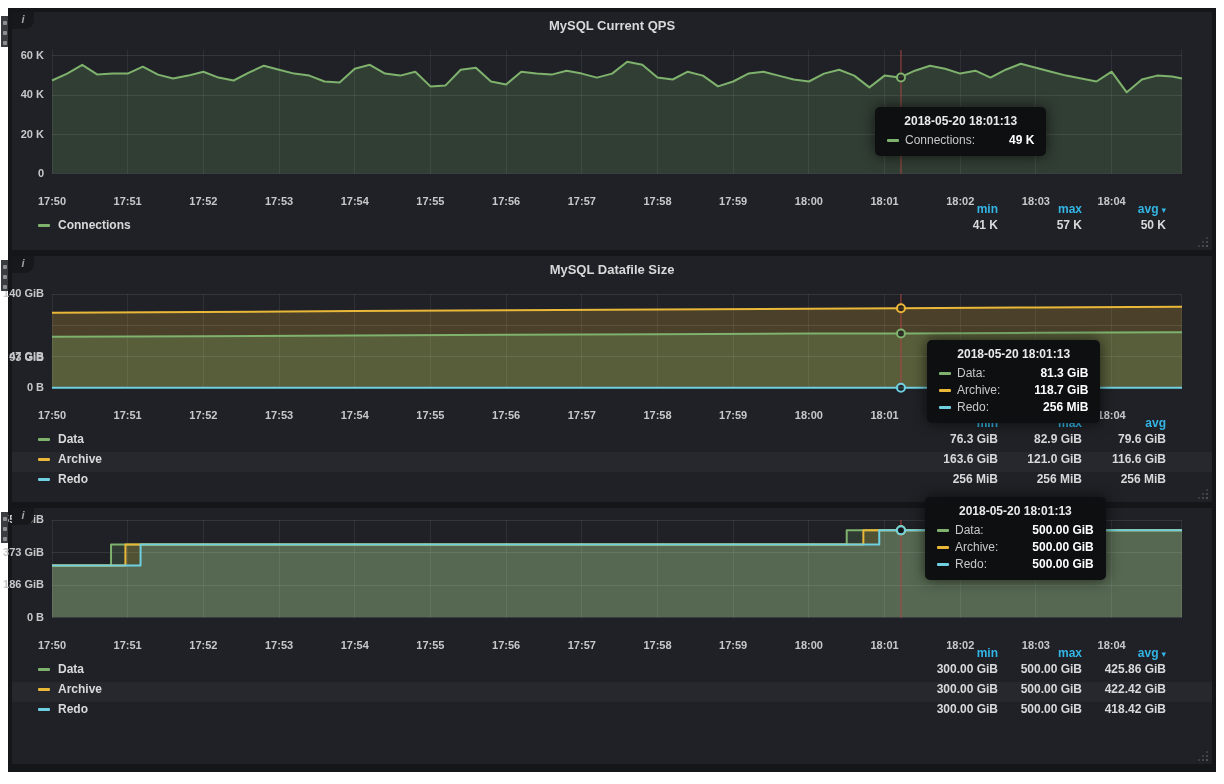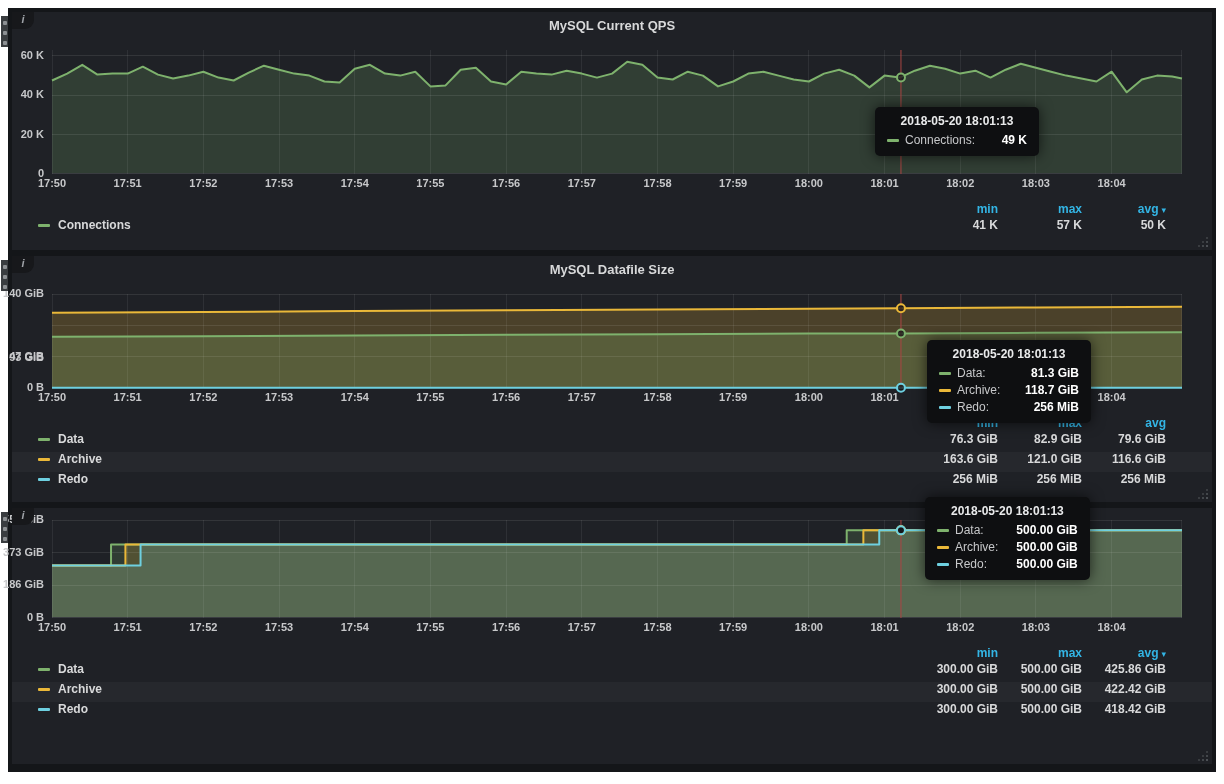--- a/index.html
+++ b/index.html
@@ -28,21 +28,21 @@
   .chart-row{display:flex;margin:12px 30px 0 0;}
   .y-axis{position:relative;width:40px;flex:0 0 40px;}
   .y-tick{
     position:absolute;right:8px;transform:translateY(-55%);
     font-size:11px;font-weight:600;color:#c7c8ca;white-space:nowrap;
   }
   .plot{position:relative;flex:1;}
   .plot svg{display:block;overflow:visible;}
   .x-axis{position:relative;height:18px;margin:0 30px 0 40px;}
   .x-tick{
-    position:absolute;top:3px;transform:translateX(-50%);
+    position:absolute;top:21px;transform:translateX(-50%);
     font-size:11px;font-weight:600;color:#c7c8ca;white-space:nowrap;
   }
   .stats-header{
     display:flex;justify-content:flex-end;align-items:center;
     padding-right:46px;margin-top:8px;height:18px;
   }
   .stat-col{
     width:84px;text-align:right;font-size:12px;font-weight:700;
     color:#33b5e5;cursor:pointer;
   }
@@ -57,21 +57,21 @@
   .stat-val{width:84px;text-align:right;font-size:12px;font-weight:600;color:#d8d9da;}
   .tooltip{
     position:absolute;z-index:30;background:#0e0f11;border-radius:5px;
     padding:7px 12px 9px;box-shadow:0 0 14px rgba(0,0,0,0.65);
     font-size:12px;color:#d8d9da;white-space:nowrap;min-width:140px;
   }
   .tooltip-time{font-weight:700;text-align:center;margin-bottom:5px;color:#e9eaeb;}
   .tooltip-row{display:flex;align-items:center;margin-top:3px;}
   .tooltip-row .swatch{margin-right:6px;}
   .tt-name{color:#c7c8ca;margin-right:auto;}
-  .tt-val{font-weight:700;color:#ffffff;margin-left:18px;}
+  .tt-val{font-weight:700;color:#ffffff;margin-left:34px;}
   .drag-dots{position:absolute;left:1px;width:7px;z-index:2;}
   .drag-dots span{
     display:block;width:4px;height:4px;border-radius:1px;
     background:#8d9093;margin:0 auto 6px;
   }
   .drag-dots{background:#3a3d40;padding:5px 0 0;height:31px;box-sizing:border-box;cursor:move;}
   .resize-handle{position:absolute;right:4px;bottom:3px;width:12px;height:12px;cursor:se-resize;}
   .resize-handle i{
     position:absolute;right:0;bottom:0;width:2px;height:2px;border-radius:50%;
     background:#5d6166;

